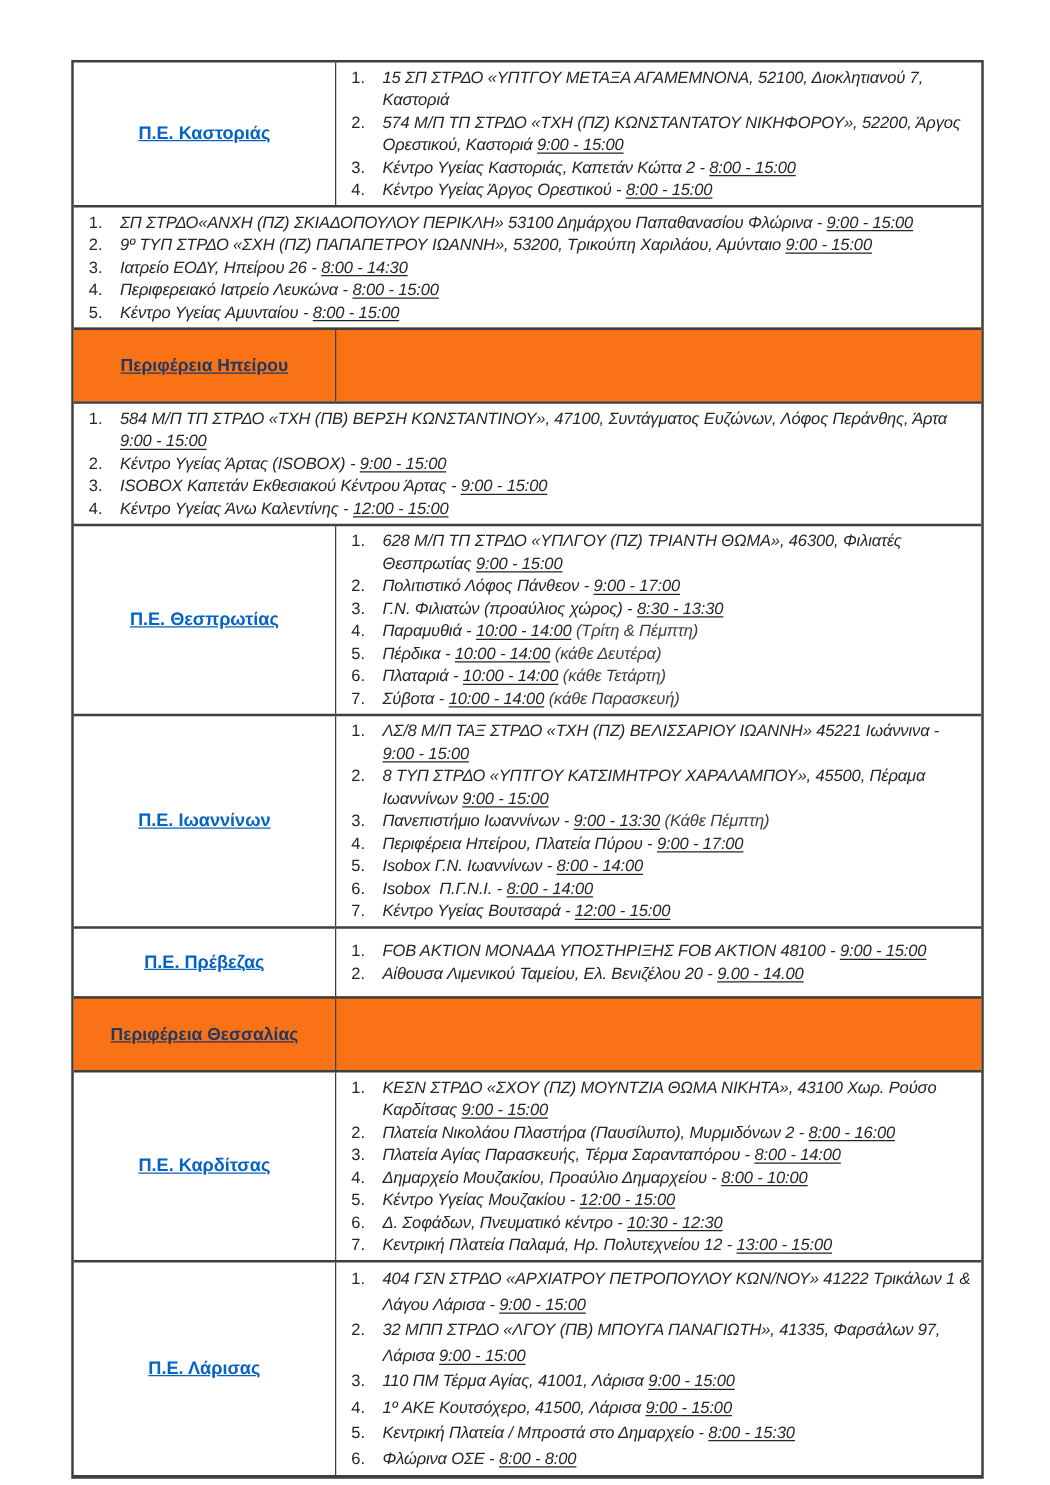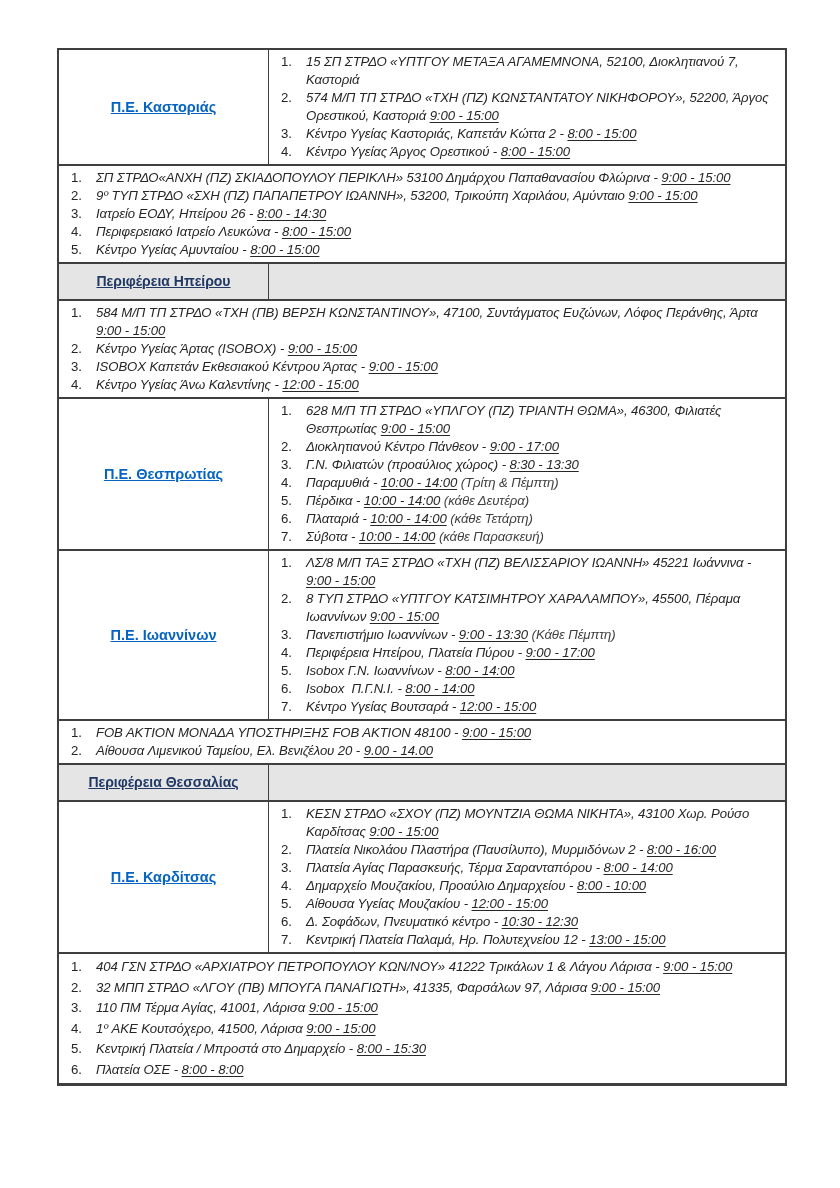--- a/index.html
+++ b/index.html
@@ -4,24 +4,24 @@
 <style>
   html,body{margin:0;padding:0;background:#ffffff;}
   .page{position:relative;width:840px;height:1188px;background:#ffffff;
         font-family:"Liberation Sans",sans-serif;color:#262626;overflow:hidden;}
   .table{position:absolute;left:57px;top:48px;width:730px;box-sizing:border-box;
          border:2px solid #3F3F3F;border-bottom-width:3px;background:#ffffff;}
   .row{display:flex;border-top:2px solid #3F3F3F;box-sizing:border-box;}
   .row:first-child{border-top:none;}
   .cell{box-sizing:border-box;}
   .left-cell{flex:0 0 210px;border-right:1.5px solid #3F3F3F;
-             display:flex;align-items:center;justify-content:center;text-align:center;padding:8px;}
+             display:flex;align-items:center;justify-content:center;text-align:center;padding:19px;}
   .right-cell{flex:1;display:flex;flex-direction:column;justify-content:center;
               padding:3px 6px 3px 10px;}
-  .section-row{background:#e5e5e5;min-height:22px;}
+  .section-row{background:#f97316;min-height:22px;}
   .section-label{color:#1F3864;font-weight:bold;font-size:14px;line-height:19px;
                  text-decoration:underline;}
   .region-link{color:#0563C1;font-weight:bold;font-size:14.5px;text-decoration:underline;
                cursor:pointer;}
   .loc-item{display:flex;font-size:13.2px;line-height:18px;}
   .loc-num{flex:0 0 25px;padding-left:2px;}
   .loc-text{flex:1;white-space:pre-wrap;letter-spacing:-0.1px;font-style:italic;}
   .loc-hours{text-decoration:underline;text-underline-offset:2px;}
   .loc-note{color:#404040;}
   
@@ -109,21 +109,21 @@
         <div class="cell left-cell">
           <span class="region-link">Π.Ε. Θεσπρωτίας</span>
         </div>
         <div class="cell right-cell">
           <div class="loc-item">
             <span class="loc-num">1.</span>
             <div class="loc-text"><span class="loc-pre">628 Μ/Π ΤΠ ΣΤΡΔΟ «ΥΠΛΓΟΥ (ΠΖ) ΤΡΙΑΝΤΗ ΘΩΜΑ», 46300, Φιλιατές Θεσπρωτίας </span><span class="loc-hours">9:00 - 15:00</span></div>
           </div>
           <div class="loc-item">
             <span class="loc-num">2.</span>
-            <div class="loc-text"><span class="loc-pre">Διοκλητιανού Κέντρο Πάνθεον - </span><span class="loc-hours">9:00 - 17:00</span></div>
+            <div class="loc-text"><span class="loc-pre">Πολιτιστικό Λόφος Πάνθεον - </span><span class="loc-hours">9:00 - 17:00</span></div>
           </div>
           <div class="loc-item">
             <span class="loc-num">3.</span>
             <div class="loc-text"><span class="loc-pre">Γ.Ν. Φιλιατών (προαύλιος χώρος) - </span><span class="loc-hours">8:30 - 13:30</span></div>
           </div>
           <div class="loc-item">
             <span class="loc-num">4.</span>
             <div class="loc-text"><span class="loc-pre">Παραμυθιά - </span><span class="loc-hours">10:00 - 14:00</span> <span class="loc-note">(Τρίτη &amp; Πέμπτη)</span></div>
           </div>
           <div class="loc-item">
@@ -169,20 +169,23 @@
             <span class="loc-num">6.</span>
             <div class="loc-text"><span class="loc-pre">Isobox  Π.Γ.Ν.Ι. - </span><span class="loc-hours">8:00 - 14:00</span></div>
           </div>
           <div class="loc-item">
             <span class="loc-num">7.</span>
             <div class="loc-text"><span class="loc-pre">Κέντρο Υγείας Βουτσαρά - </span><span class="loc-hours">12:00 - 15:00</span></div>
           </div>
         </div>
       </div>
       <div class="row region-row">
+        <div class="cell left-cell">
+          <span class="region-link">Π.Ε. Πρέβεζας</span>
+        </div>
         <div class="cell right-cell">
           <div class="loc-item">
             <span class="loc-num">1.</span>
             <div class="loc-text"><span class="loc-pre">FOB AKTION ΜΟΝΑΔΑ ΥΠΟΣΤΗΡΙΞΗΣ FOB AKTION 48100 - </span><span class="loc-hours">9:00 - 15:00</span></div>
           </div>
           <div class="loc-item">
             <span class="loc-num">2.</span>
             <div class="loc-text"><span class="loc-pre">Αίθουσα Λιμενικού Ταμείου, Ελ. Βενιζέλου 20 - </span><span class="loc-hours">9.00 - 14.00</span></div>
           </div>
         </div>
@@ -209,33 +212,36 @@
           <div class="loc-item">
             <span class="loc-num">3.</span>
             <div class="loc-text"><span class="loc-pre">Πλατεία Αγίας Παρασκευής, Τέρμα Σαρανταπόρου - </span><span class="loc-hours">8:00 - 14:00</span></div>
           </div>
           <div class="loc-item">
             <span class="loc-num">4.</span>
             <div class="loc-text"><span class="loc-pre">Δημαρχείο Μουζακίου, Προαύλιο Δημαρχείου - </span><span class="loc-hours">8:00 - 10:00</span></div>
           </div>
           <div class="loc-item">
             <span class="loc-num">5.</span>
-            <div class="loc-text"><span class="loc-pre">Αίθουσα Υγείας Μουζακίου - </span><span class="loc-hours">12:00 - 15:00</span></div>
+            <div class="loc-text"><span class="loc-pre">Κέντρο Υγείας Μουζακίου - </span><span class="loc-hours">12:00 - 15:00</span></div>
           </div>
           <div class="loc-item">
             <span class="loc-num">6.</span>
             <div class="loc-text"><span class="loc-pre">Δ. Σοφάδων, Πνευματικό κέντρο - </span><span class="loc-hours">10:30 - 12:30</span></div>
           </div>
           <div class="loc-item">
             <span class="loc-num">7.</span>
             <div class="loc-text"><span class="loc-pre">Κεντρική Πλατεία Παλαμά, Ηρ. Πολυτεχνείου 12 - </span><span class="loc-hours">13:00 - 15:00</span></div>
           </div>
         </div>
       </div>
       <div class="row region-row">
+        <div class="cell left-cell">
+          <span class="region-link">Π.Ε. Λάρισας</span>
+        </div>
         <div class="cell right-cell">
           <div class="loc-item">
             <span class="loc-num">1.</span>
             <div class="loc-text"><span class="loc-pre">404 ΓΣΝ ΣΤΡΔΟ «ΑΡΧΙΑΤΡΟΥ ΠΕΤΡΟΠΟΥΛΟΥ ΚΩΝ/ΝΟΥ» 41222 Τρικάλων 1 &amp; Λάγου Λάρισα - </span><span class="loc-hours">9:00 - 15:00</span></div>
           </div>
           <div class="loc-item">
             <span class="loc-num">2.</span>
             <div class="loc-text"><span class="loc-pre">32 ΜΠΠ ΣΤΡΔΟ «ΛΓΟΥ (ΠΒ) ΜΠΟΥΓΑ ΠΑΝΑΓΙΩΤΗ», 41335, Φαρσάλων 97, Λάρισα </span><span class="loc-hours">9:00 - 15:00</span></div>
           </div>
           <div class="loc-item">
@@ -245,18 +251,18 @@
           <div class="loc-item">
             <span class="loc-num">4.</span>
             <div class="loc-text"><span class="loc-pre">1º ΑΚΕ Κουτσόχερο, 41500, Λάρισα </span><span class="loc-hours">9:00 - 15:00</span></div>
           </div>
           <div class="loc-item">
             <span class="loc-num">5.</span>
             <div class="loc-text"><span class="loc-pre">Κεντρική Πλατεία / Μπροστά στο Δημαρχείο - </span><span class="loc-hours">8:00 - 15:30</span></div>
           </div>
           <div class="loc-item">
             <span class="loc-num">6.</span>
-            <div class="loc-text"><span class="loc-pre">Πλατεία ΟΣΕ - </span><span class="loc-hours">8:00 - 8:00</span></div>
+            <div class="loc-text"><span class="loc-pre">Φλώρινα ΟΣΕ - </span><span class="loc-hours">8:00 - 8:00</span></div>
           </div>
         </div>
       </div>
     </div>
 </div>
 
 </body></html>

